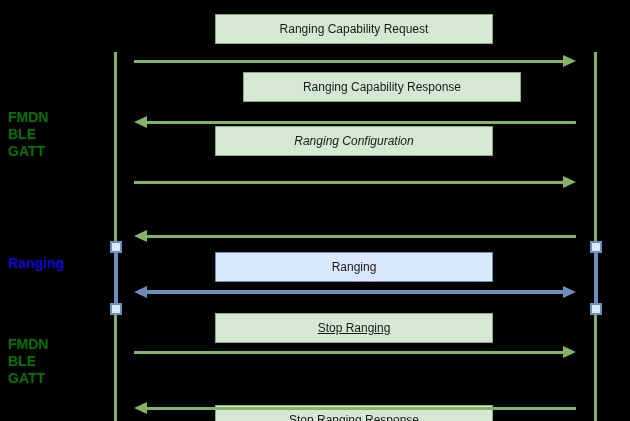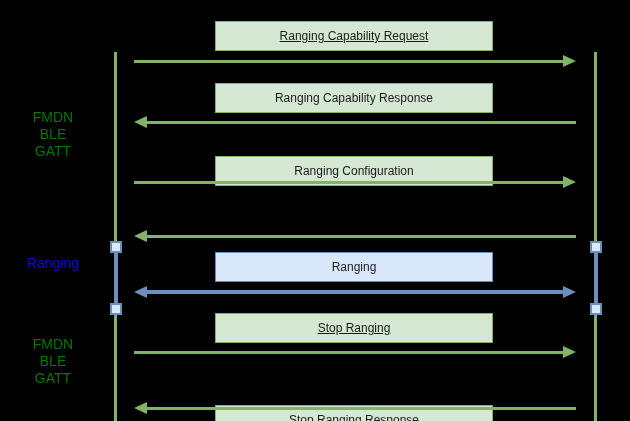--- a/index.html
+++ b/index.html
@@ -25,41 +25,41 @@
   .sq-lt{left:109.5px;top:241px;} .sq-lb{left:109.5px;top:303px;}
   .sq-rt{left:589.5px;top:241px;} .sq-rb{left:589.5px;top:303px;}
   
   .msg-box{
     position:absolute;left:215px;width:278px;height:30px;box-sizing:border-box;
     display:flex;align-items:center;justify-content:center;
     font-size:12px;color:#1a1a1a;text-align:center;
   }
   .msg-box.green{background:#d5e8d4;border:1.5px solid #82b366;}
   .msg-box.blue{background:#dae8fc;border:1.5px solid #6c8ebf;}
-  .mb-0{top:21px;text-decoration:underline;} .mb-1{top:83px;} .mb-2{top:156px;} .mb-3{top:197px;}
+  .mb-0{top:14px;} .mb-1{top:72px;margin-left:28px;} .mb-2{top:126px;font-style:italic;} .mb-3{top:197px;}
   .mb-4{top:252px;} .mb-5{top:313px;text-decoration:underline;} .mb-6{top:372px;margin-top:33px;}
   
   .arrow{position:absolute;left:134px;width:442px;height:12px;}
   .ar-0{top:55px;} .ar-1{top:116px;} .ar-2{top:176px;} .ar-3{top:230px;}
   .ar-4{top:286px;} .ar-5{top:346px;} .ar-6{top:402px;}
   .arrow .shaft{position:absolute;top:4.5px;height:3px;background:#82b366;}
   .arrow.dir-right .shaft{left:0;right:10px;}
   .arrow.dir-left  .shaft{left:10px;right:0;}
   .arrow.dir-both  .shaft{left:10px;right:10px;top:4px;height:4px;}
   .arrow.blue .shaft{background:#6c8ebf;}
   .head{position:absolute;top:0;width:0;height:0;
         border-top:6px solid transparent;border-bottom:6px solid transparent;}
   .head.h-right{right:0;border-left:13px solid #82b366;}
   .head.h-left{left:0;border-right:13px solid #82b366;}
   .arrow.blue .head.h-right{border-left-color:#6c8ebf;}
   .arrow.blue .head.h-left{border-right-color:#6c8ebf;}
   
   .side-label{
-    position:absolute;left:8px;width:90px;text-align:center;
-    font-weight:normal;font-size:14px;line-height:17px;
+    position:absolute;left:8px;width:90px;text-align:left;
+    font-weight:bold;font-size:14px;line-height:17px;
   }
   .side-label.green{color:#007700;}
   .side-label.blue{color:#0f00e8;}
   .sl-top{top:109px;} .sl-mid{top:255px;} .sl-bottom{top:336px;}
 </style>
 </head>
 <body>
 
 <div class="canvas">
 

